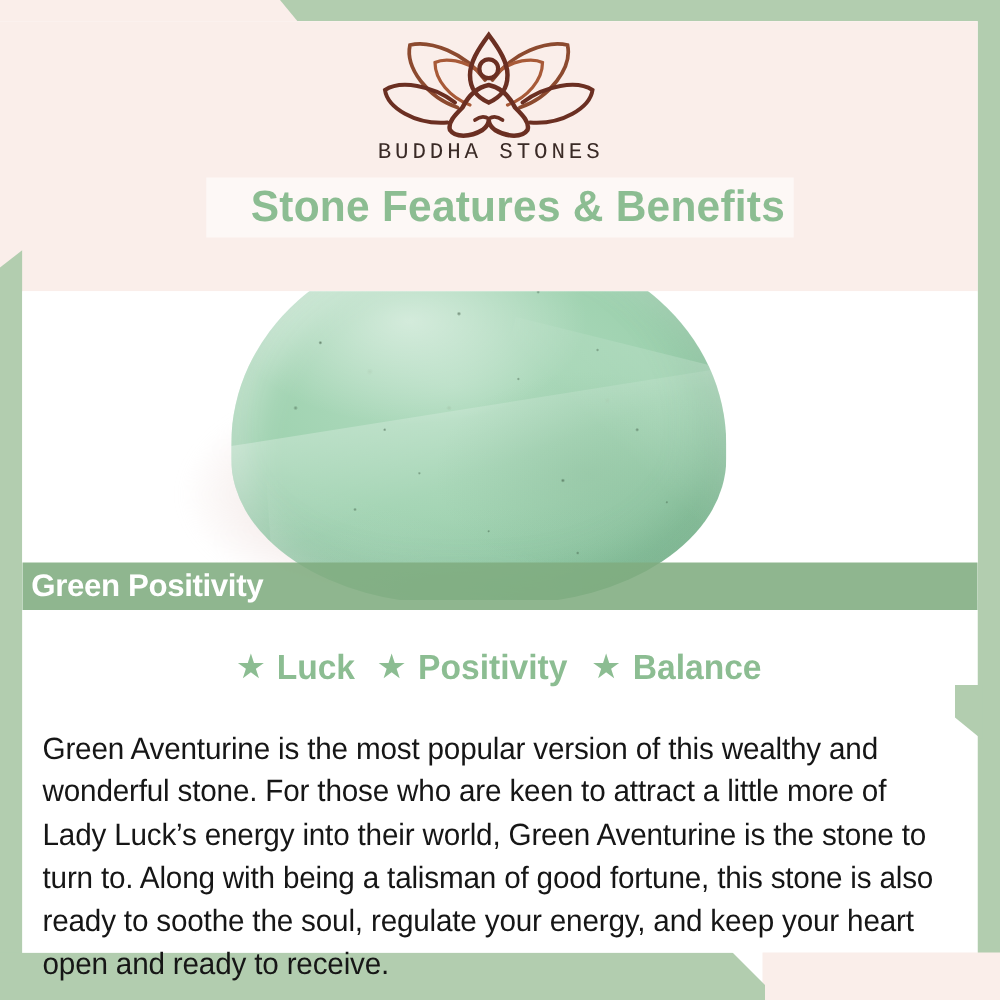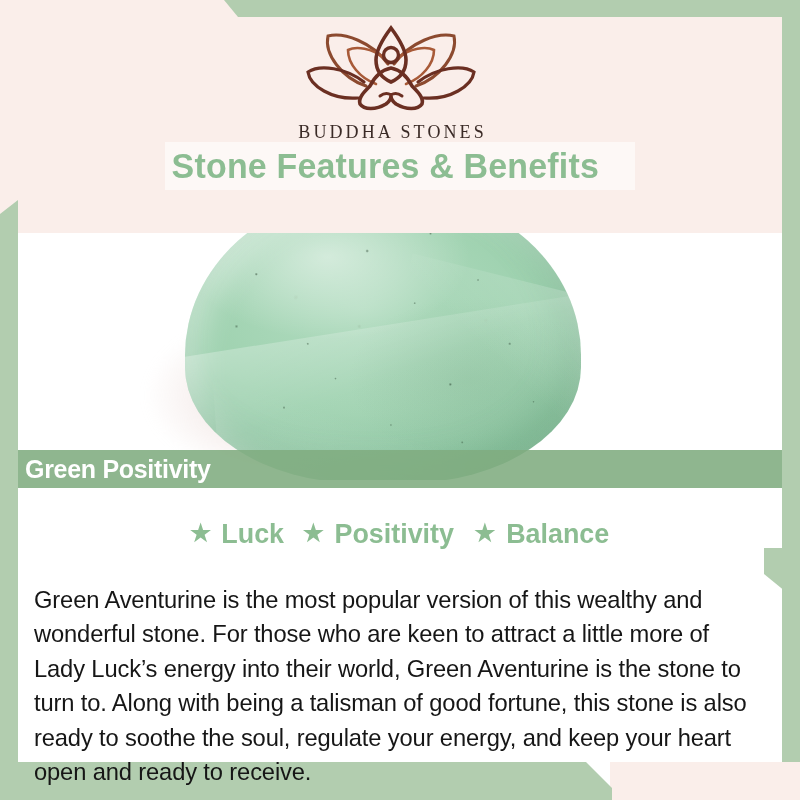--- a/index.html
+++ b/index.html
@@ -84,38 +84,38 @@
     position: absolute;
     left: 0; top: 24px;
     width: 782px;
     text-align: center;
   }
   .logo-mark {
     display: block;
     margin: 0 auto;
   }
   .logo-text {
-    margin-top: 10px;
-    font-family: Liberation Serif, serif;
+    margin-top: 0;
+    font-family: Liberation Mono, monospace;
     font-size: 18px;
     letter-spacing: 3.1px;
     color: #3a2a26;
     text-indent: 3.1px;
     text-align: center;
   }
 
   
   .title-banner {
     position: absolute;
     left: 165px; top: 142px;
     width: 470px; height: 48px;
     background: #fdf8f6;
     display: flex;
     align-items: center;
-    justify-content: flex-start;
+    justify-content: flex-end;
   }
   .title-banner span {
     font-family: "Liberation Sans Narrow", "Liberation Sans", sans-serif;
     font-size: 35px;
     font-weight: bold;
     color: #8cbd92;
     letter-spacing: 0.2px;
     transform: scaleX(0.97);
   }
 

